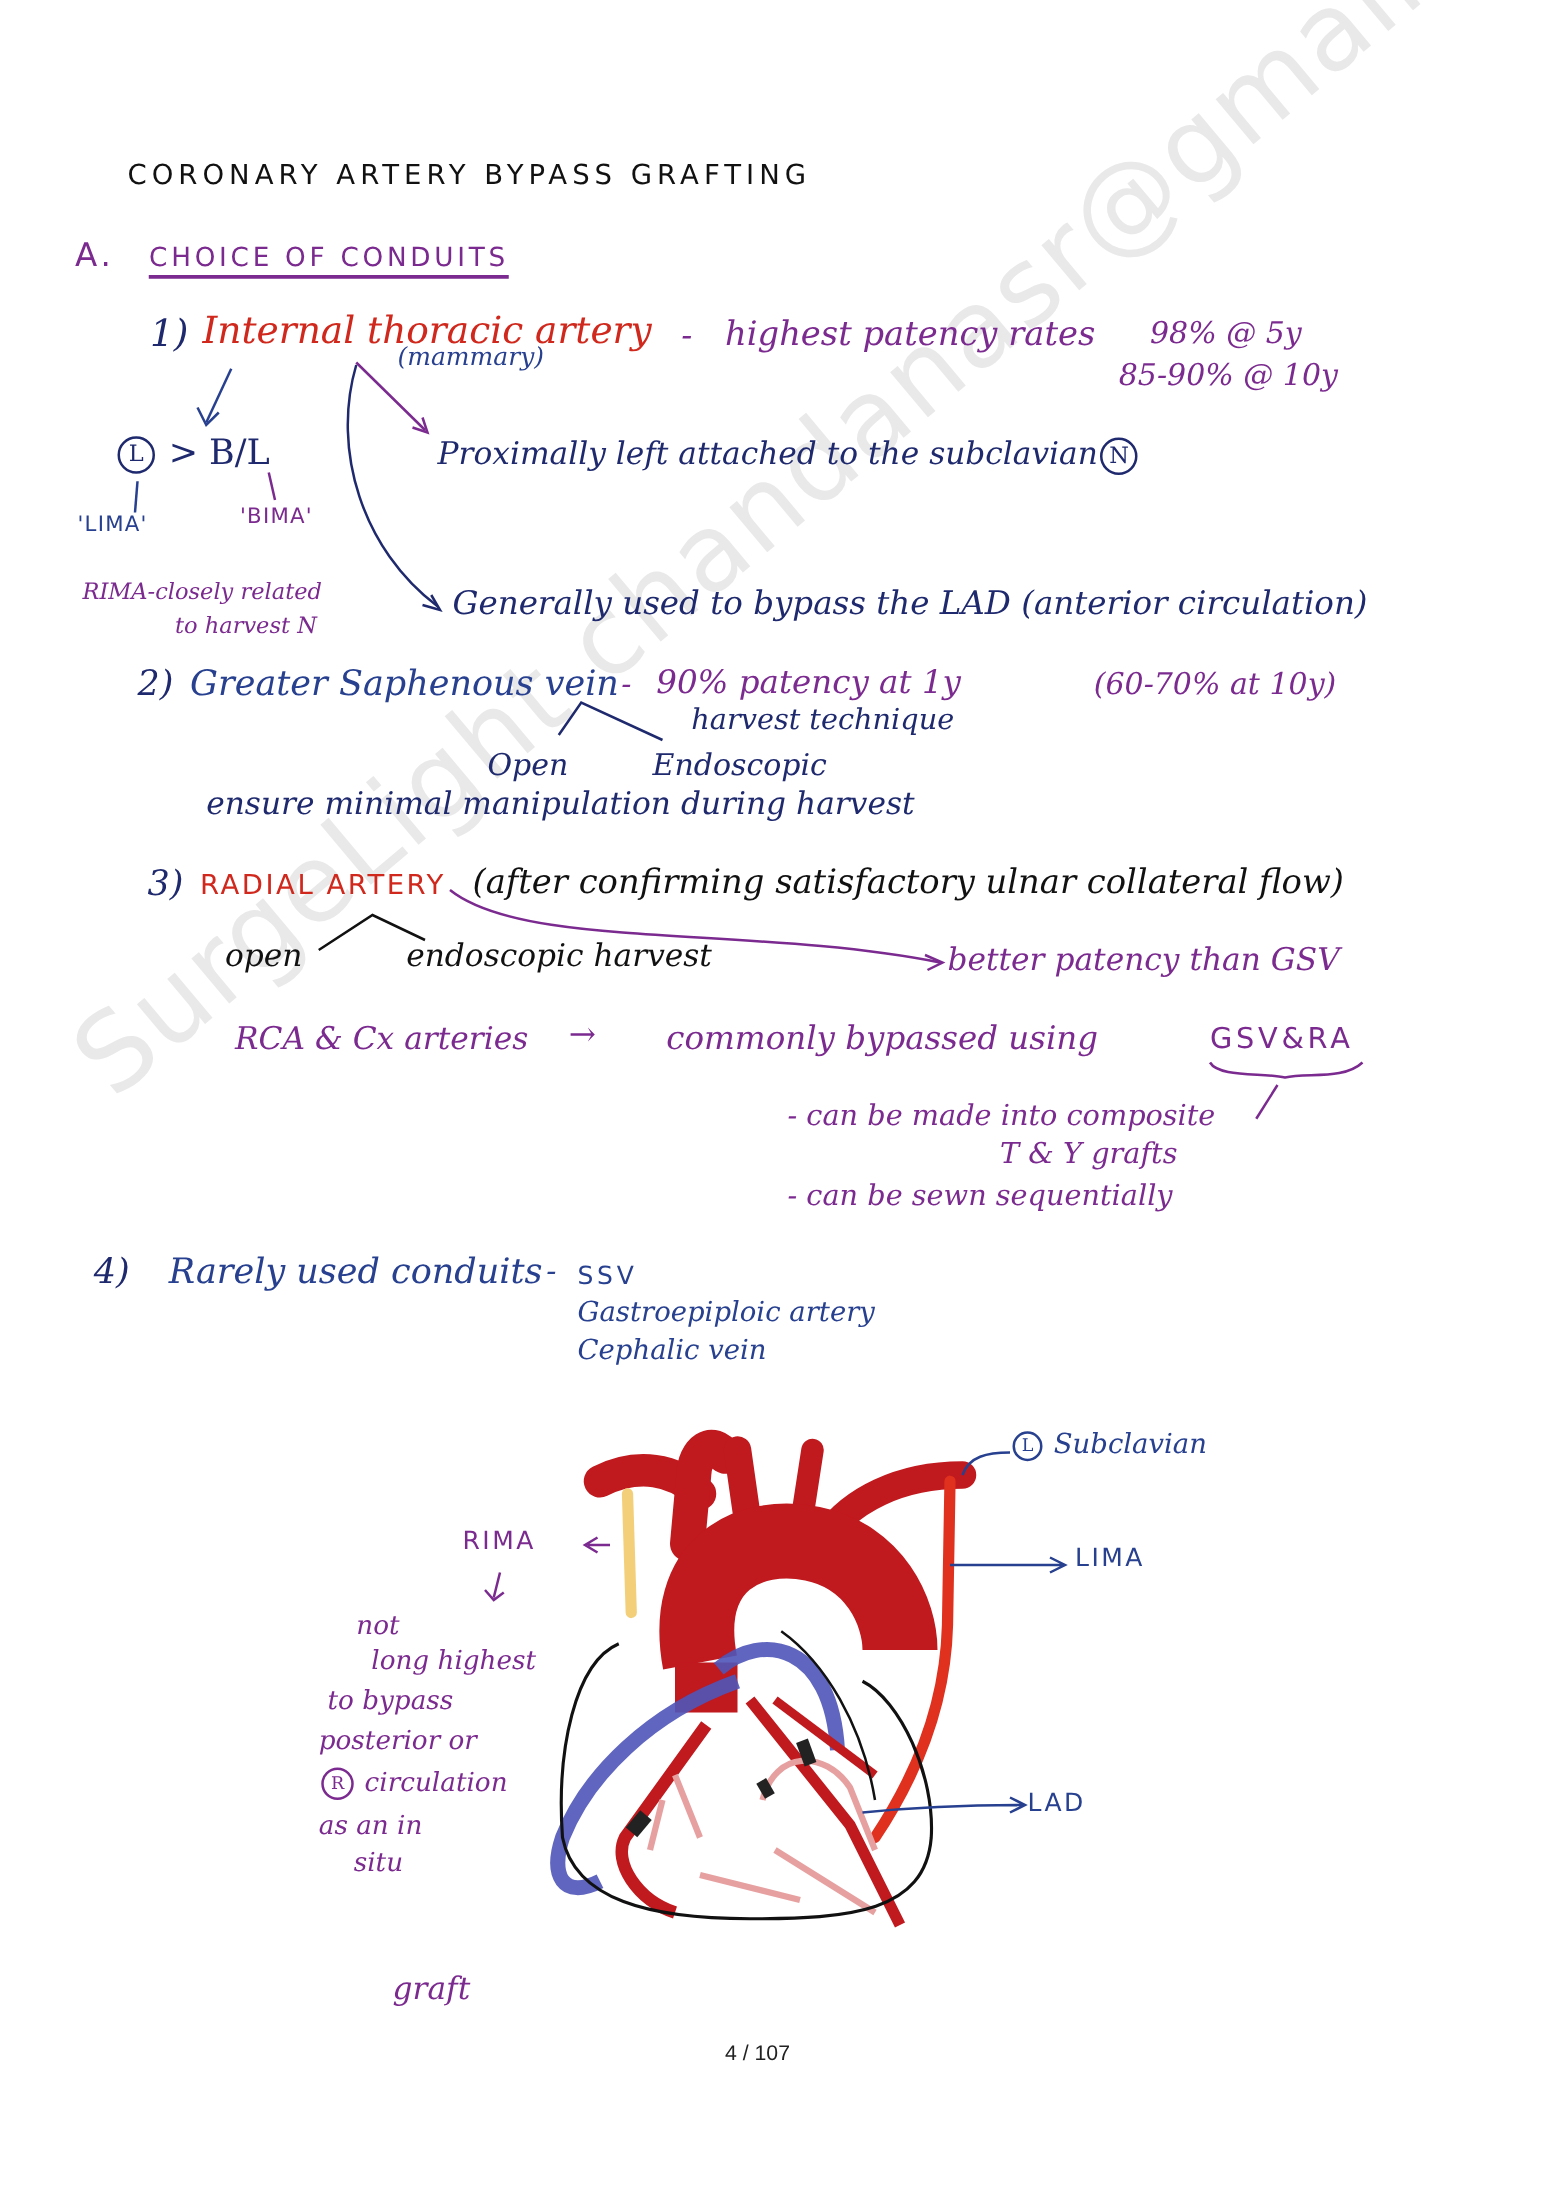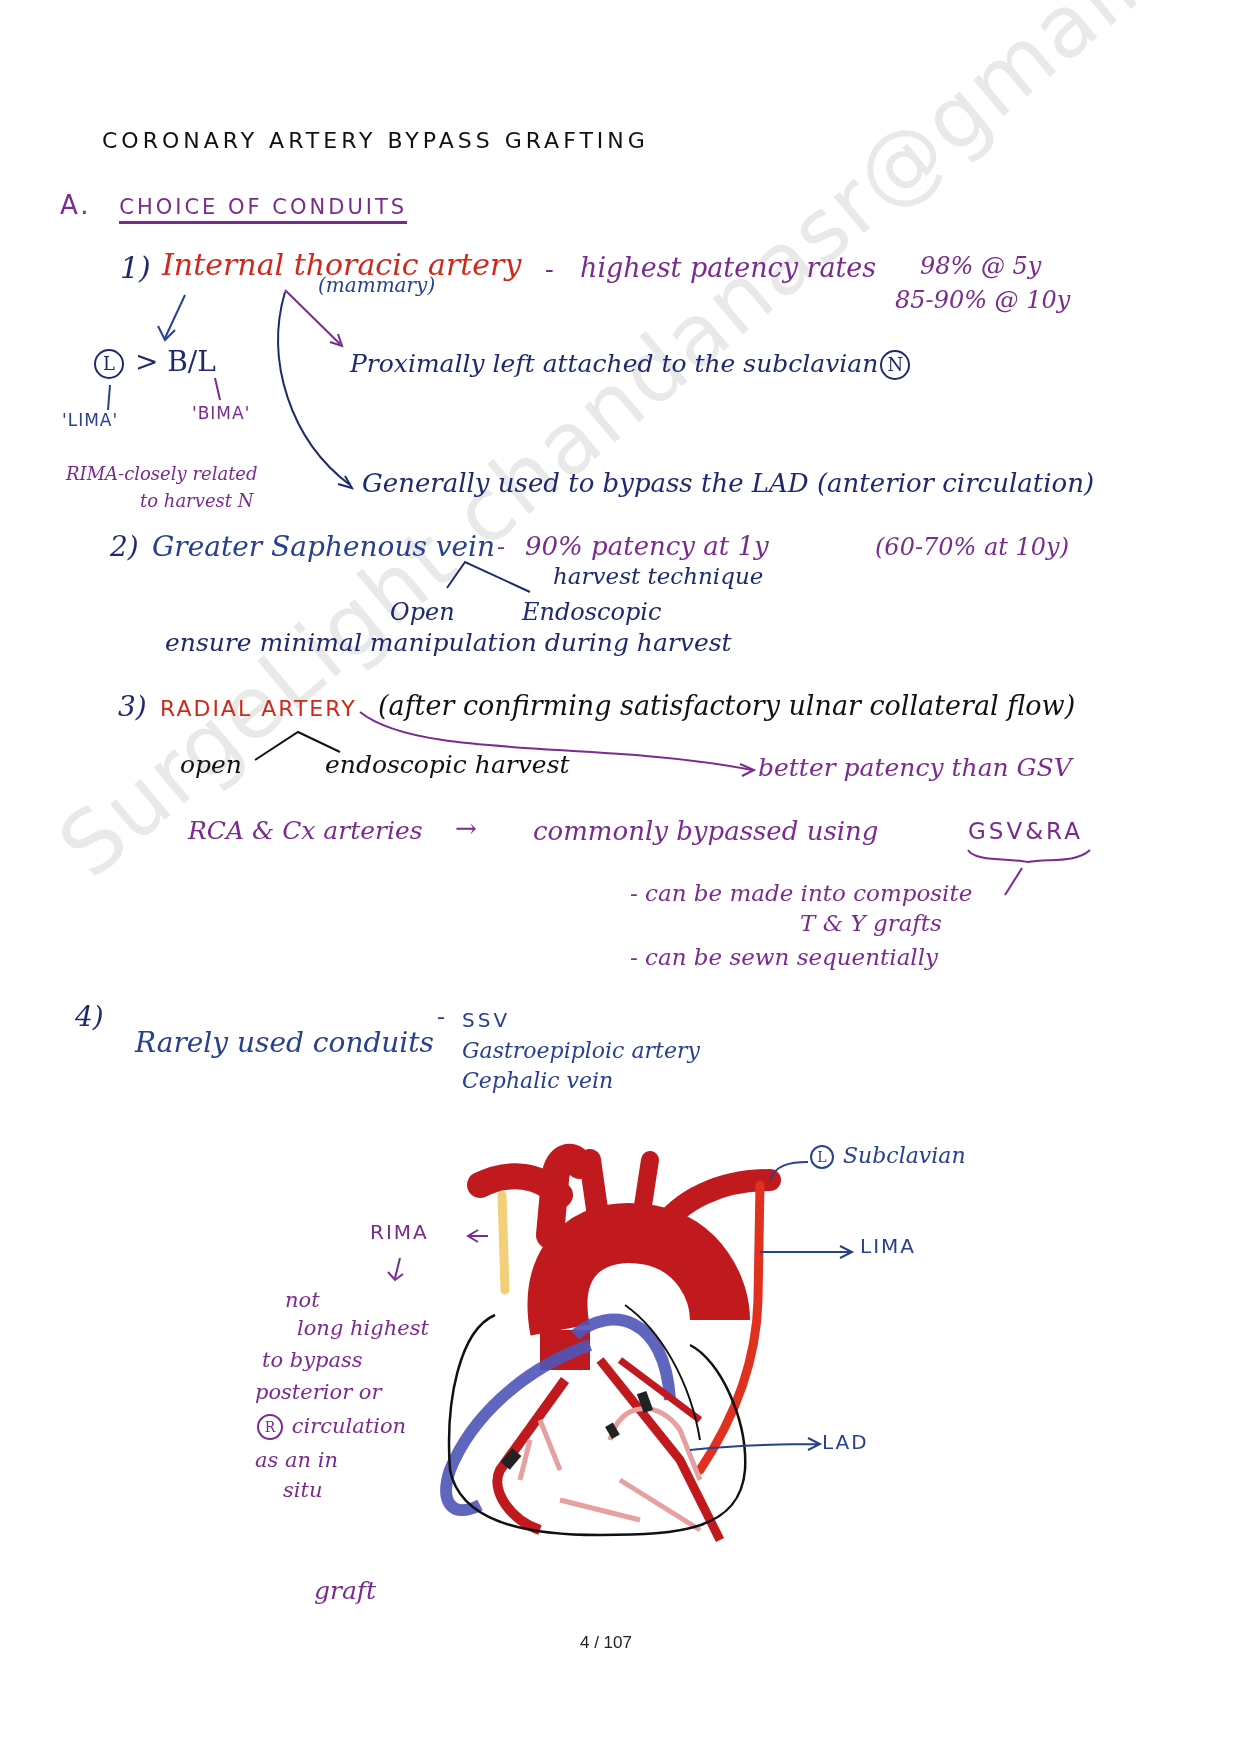--- a/index.html
+++ b/index.html
@@ -91,21 +91,21 @@
 
   <div class="hw purple" style="left:188px; top:818px; font-size:25px;">RCA &amp; Cx arteries</div>
   <div class="hw purple" style="left:455px; top:815px; font-size:26px; font-style:normal;">→</div>
   <div class="hw purple" style="left:533px; top:818px; font-size:26px;">commonly bypassed using</div>
   <div class="hw caps purple" style="left:968px; top:820px; font-size:23px; letter-spacing:3px;">GSV&amp;RA</div>
   <div class="hw purple" style="left:630px; top:882px; font-size:23px;">- can be made into composite</div>
   <div class="hw purple" style="left:800px; top:912px; font-size:23px;">T &amp; Y grafts</div>
   <div class="hw purple" style="left:630px; top:946px; font-size:23px;">- can be sewn sequentially</div>
 
   <div class="hw navy" style="left:75px; top:1003px; font-size:28px;">4)</div>
-  <div class="hw blue" style="left:135px; top:1003px; font-size:28px;margin-top:26px;">Rarely used conduits</div>
+  <div class="hw blue" style="left:135px; top:1003px; font-size:28px;">Rarely used conduits</div>
   <div class="hw blue" style="left:437px; top:1005px; font-size:24px;">-</div>
   <div class="hw blue caps" style="left:462px; top:1010px; font-size:20px;">SSV</div>
   <div class="hw blue" style="left:462px; top:1040px; font-size:22px;">Gastroepiploic artery</div>
   <div class="hw blue" style="left:462px; top:1070px; font-size:22px;">Cephalic vein</div>
 
   <div class="hw blue" style="left:808px; top:1145px; font-size:22px;">
     <span class="circled" style="width:20px;height:20px;line-height:20px;font-size:14px;">L</span>
     <span>Subclavian</span>
   </div>
   <div class="hw caps blue" style="left:860px; top:1236px; font-size:20px; letter-spacing:2px;">LIMA</div>

